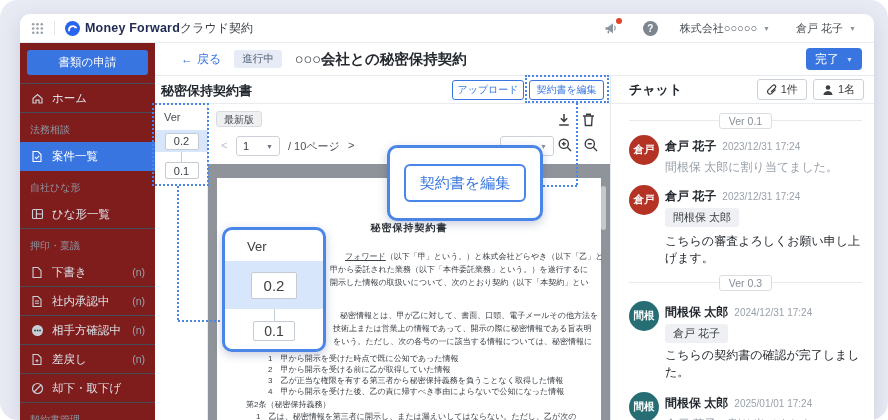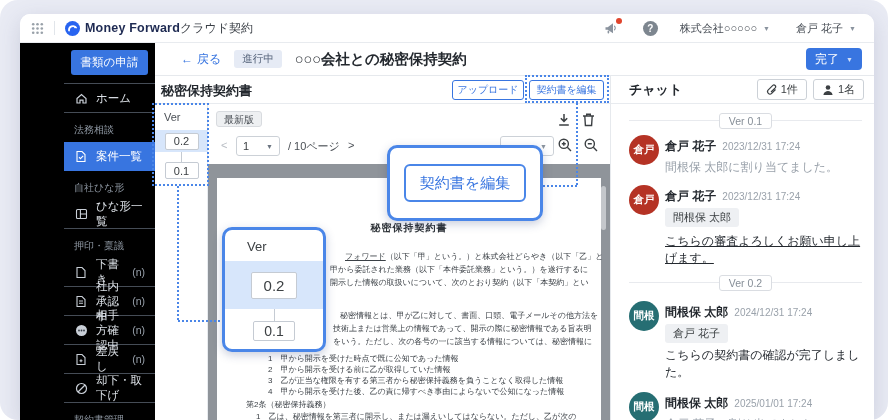--- a/index.html
+++ b/index.html
@@ -17,21 +17,21 @@
   .appbar-right { margin-left:auto; display:flex; align-items:center; }
   .mega-wrap { position:relative; margin-right:24px; }
   .reddot { position:absolute; right:-3px; top:-3px; width:6px; height:6px; border-radius:50%; background:#e0442c; }
   .help { width:15px; height:15px; border-radius:50%; background:#7d868f; color:#fff; font-size:10px;
           display:flex; align-items:center; justify-content:center; font-weight:700; margin-right:22px; }
   .topmenu { font-size:11px; color:#474d55; display:flex; align-items:center; gap:6px; margin-right:26px; }
   .topmenu:last-child { margin-right:0; }
   .caret { font-size:7px; color:#8a939e; }
 
   
-  .sidebar { position:absolute; left:0; top:29px; width:135px; bottom:0; background:#000000; color:#dbe0e6;padding-left:44px; }
+  .sidebar { position:absolute; left:0; top:29px; width:135px; bottom:0; background:#7f1d1d; color:#dbe0e6; }
   .side-apply { padding:7px 7px 8px; border-bottom:1px solid #454c56; }
   .apply-btn { display:block; width:100%; height:25px; background:#3875e0; color:#fff; border:none;
                border-radius:3px; font-size:11.5px; text-align:center; line-height:25px; cursor:pointer;
                font-family:inherit; }
   .side-row { display:flex; align-items:center; gap:8px; height:29px; padding:0 10px;
               border-bottom:1px solid #454c56; font-size:11.5px; }
   .side-row.active { background:#3875e0; color:#fff; border-bottom-color:#3875e0; }
   .side-label { padding:10px 10px 5px; font-size:10px; color:#8d96a1; }
   .cnt { margin-left:auto; color:#98a1ab; font-size:10.5px; }
   .sicon { width:14px; height:14px; display:flex; align-items:center; justify-content:center; flex:none; }
@@ -417,26 +417,26 @@
               <div><span class="mname">倉戸 花子</span><span class="mtime">2023/12/31 17:24</span></div>
               <div class="mbody gray">間根保 太郎に割り当てました。</div>
             </div>
           </div>
 
           <div class="msg" style="margin-top:9px;">
             <span class="avatar av-red">倉戸</span>
             <div class="mcontent">
               <div><span class="mname">倉戸 花子</span><span class="mtime">2023/12/31 17:24</span></div>
               <span class="mention">間根保 太郎</span>
-              <div class="mbody" style="margin-top:6px;text-decoration:underline;">こちらの審査よろしくお願い申し上げます。</div>
+              <div class="mbody" style="margin-top:6px;">こちらの審査よろしくお願い申し上げます。</div>
             </div>
           </div>
 
           <div class="verdiv" style="margin-top:7px;">
-              <span>Ver 0.2</span>
+              <span>Ver 0.3</span>
             </div>
 
           <div class="msg" style="margin-top:10px;">
             <span class="avatar av-teal">間根</span>
             <div class="mcontent">
               <div><span class="mname">間根保 太郎</span><span class="mtime">2024/12/31 17:24</span></div>
               <span class="mention">倉戸 花子</span>
               <div class="mbody" style="">こちらの契約書の確認が完了しました。</div>
             </div>
           </div>

